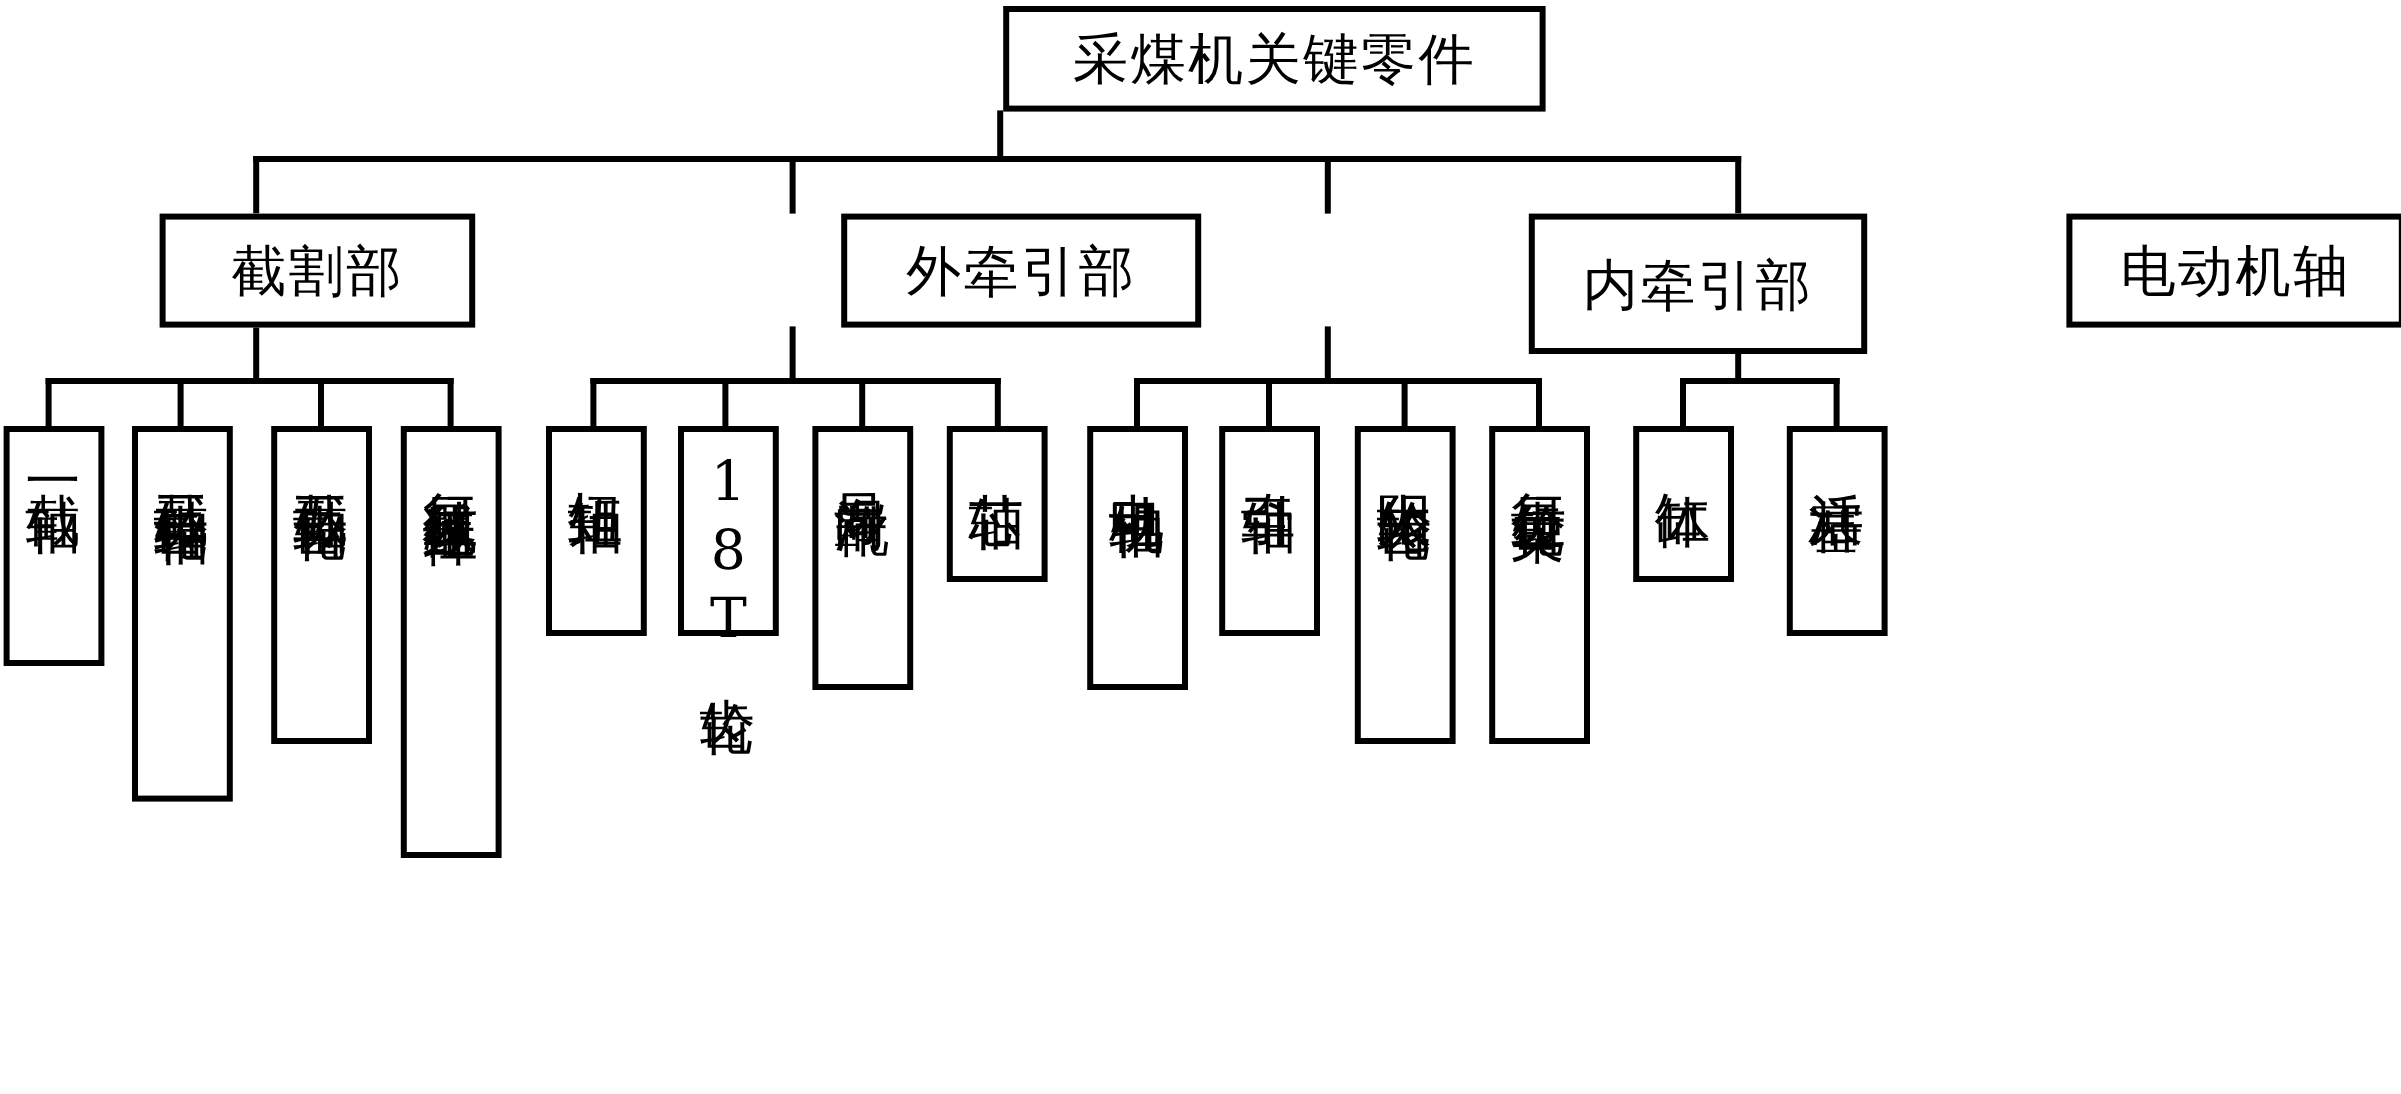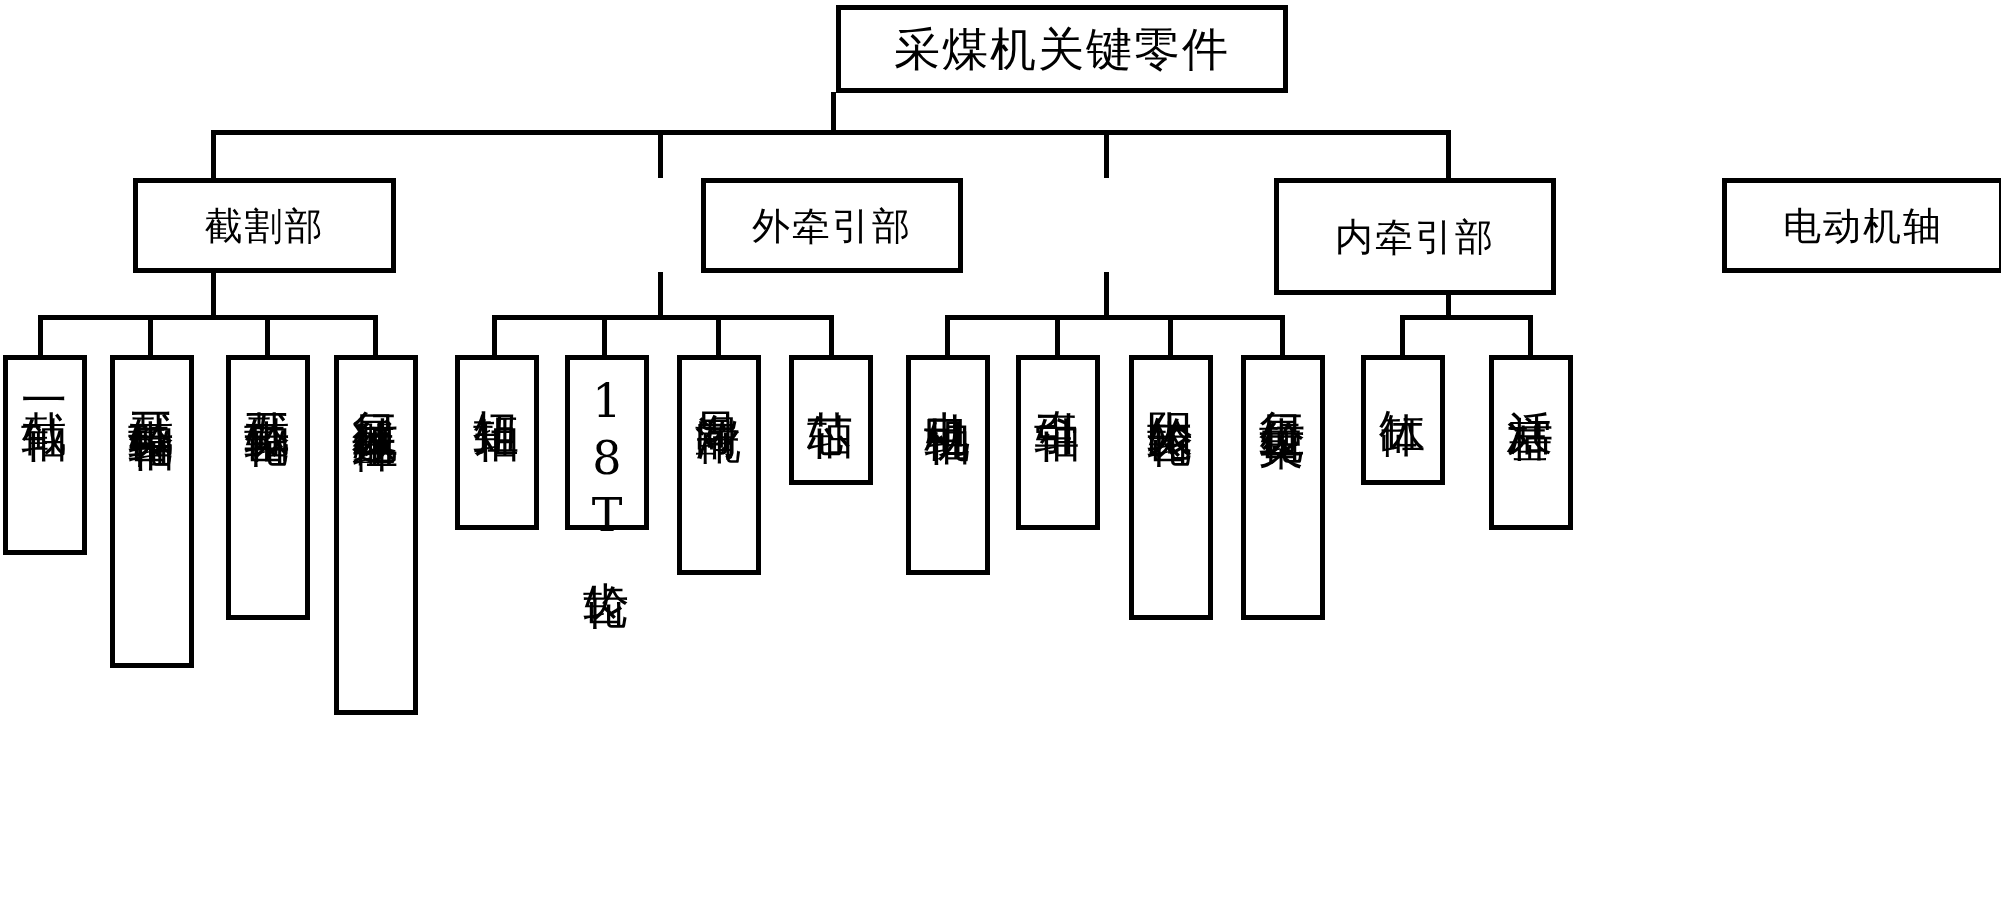--- a/index.html
+++ b/index.html
@@ -25,21 +25,21 @@
     justify-content:center;
     line-height:1.0;
   }
   .node .txt{
     display:block;
     text-align:center;
     white-space:pre;
   }
   
   .node.horiz .txt{
-    font-size:38px;
+    font-size:46px;
     letter-spacing:2px;
   }
   .node.root .txt{font-size:46px;}
   
   .node.vert{
     align-items:flex-start;
     justify-content:center;
     padding-top:14px;
   }
   .node.vert .txt{
@@ -94,21 +94,21 @@
   <div class="edge" style="left:1400px;top:315px;width:5px;height:40px;"></div>
   <div class="edge" style="left:1528px;top:315px;width:5px;height:40px;"></div>
 
   <div class="node horiz root" style="left:836px;top:5px;width:452px;height:88px;">
     <span class="txt">采煤机关键零件</span>
   </div>
 
   <div class="node horiz" style="left:133px;top:178px;width:263px;height:95px;">
     <span class="txt">截割部</span>
   </div>
-  <div class="node horiz" style="left:701px;top:178px;width:262px;height:95px;align-items:center;">
+  <div class="node horiz" style="left:701px;top:178px;width:300px;height:95px;align-items:center;">
     <span class="txt">外牵引部</span>
   </div>
   <div class="node horiz" style="left:1274px;top:178px;width:282px;height:117px;">
     <span class="txt">内牵引部</span>
   </div>
   <div class="node horiz" style="left:1722px;top:178px;width:282px;height:95px;">
     <span class="txt">电动机轴</span>
   </div>
 
   <div class="node vert" style="left:3px;top:355px;width:84px;height:200px;">

